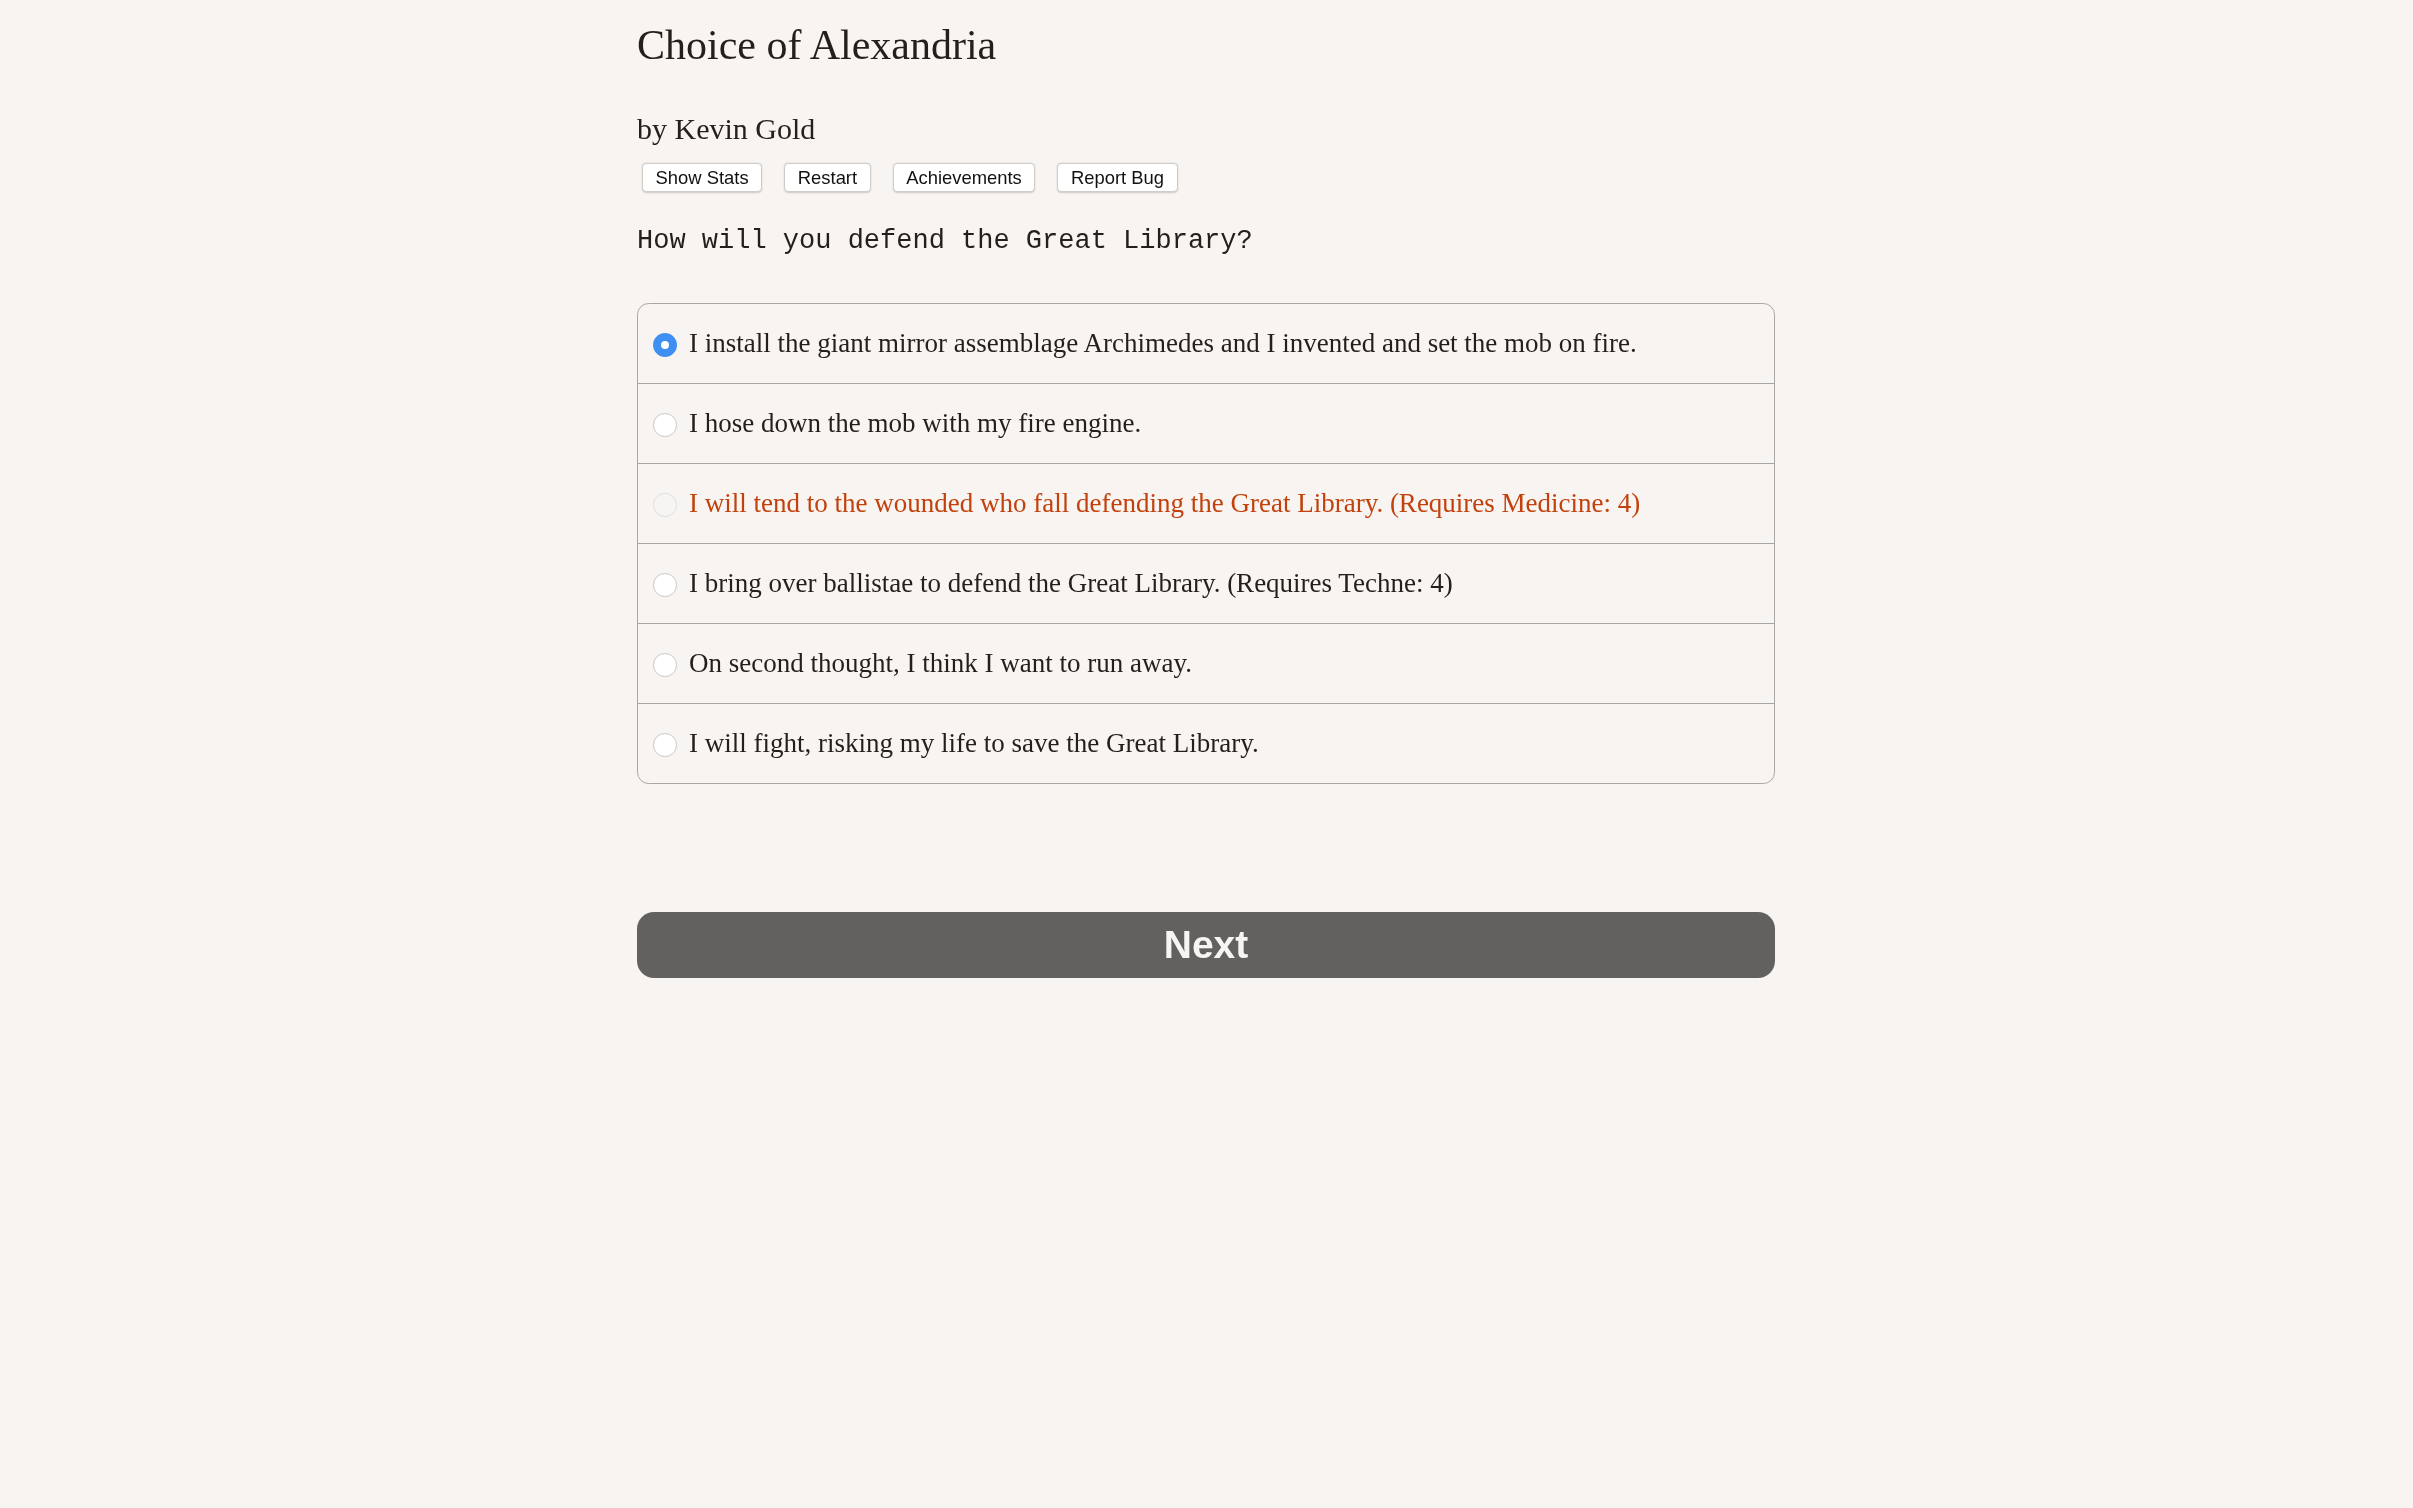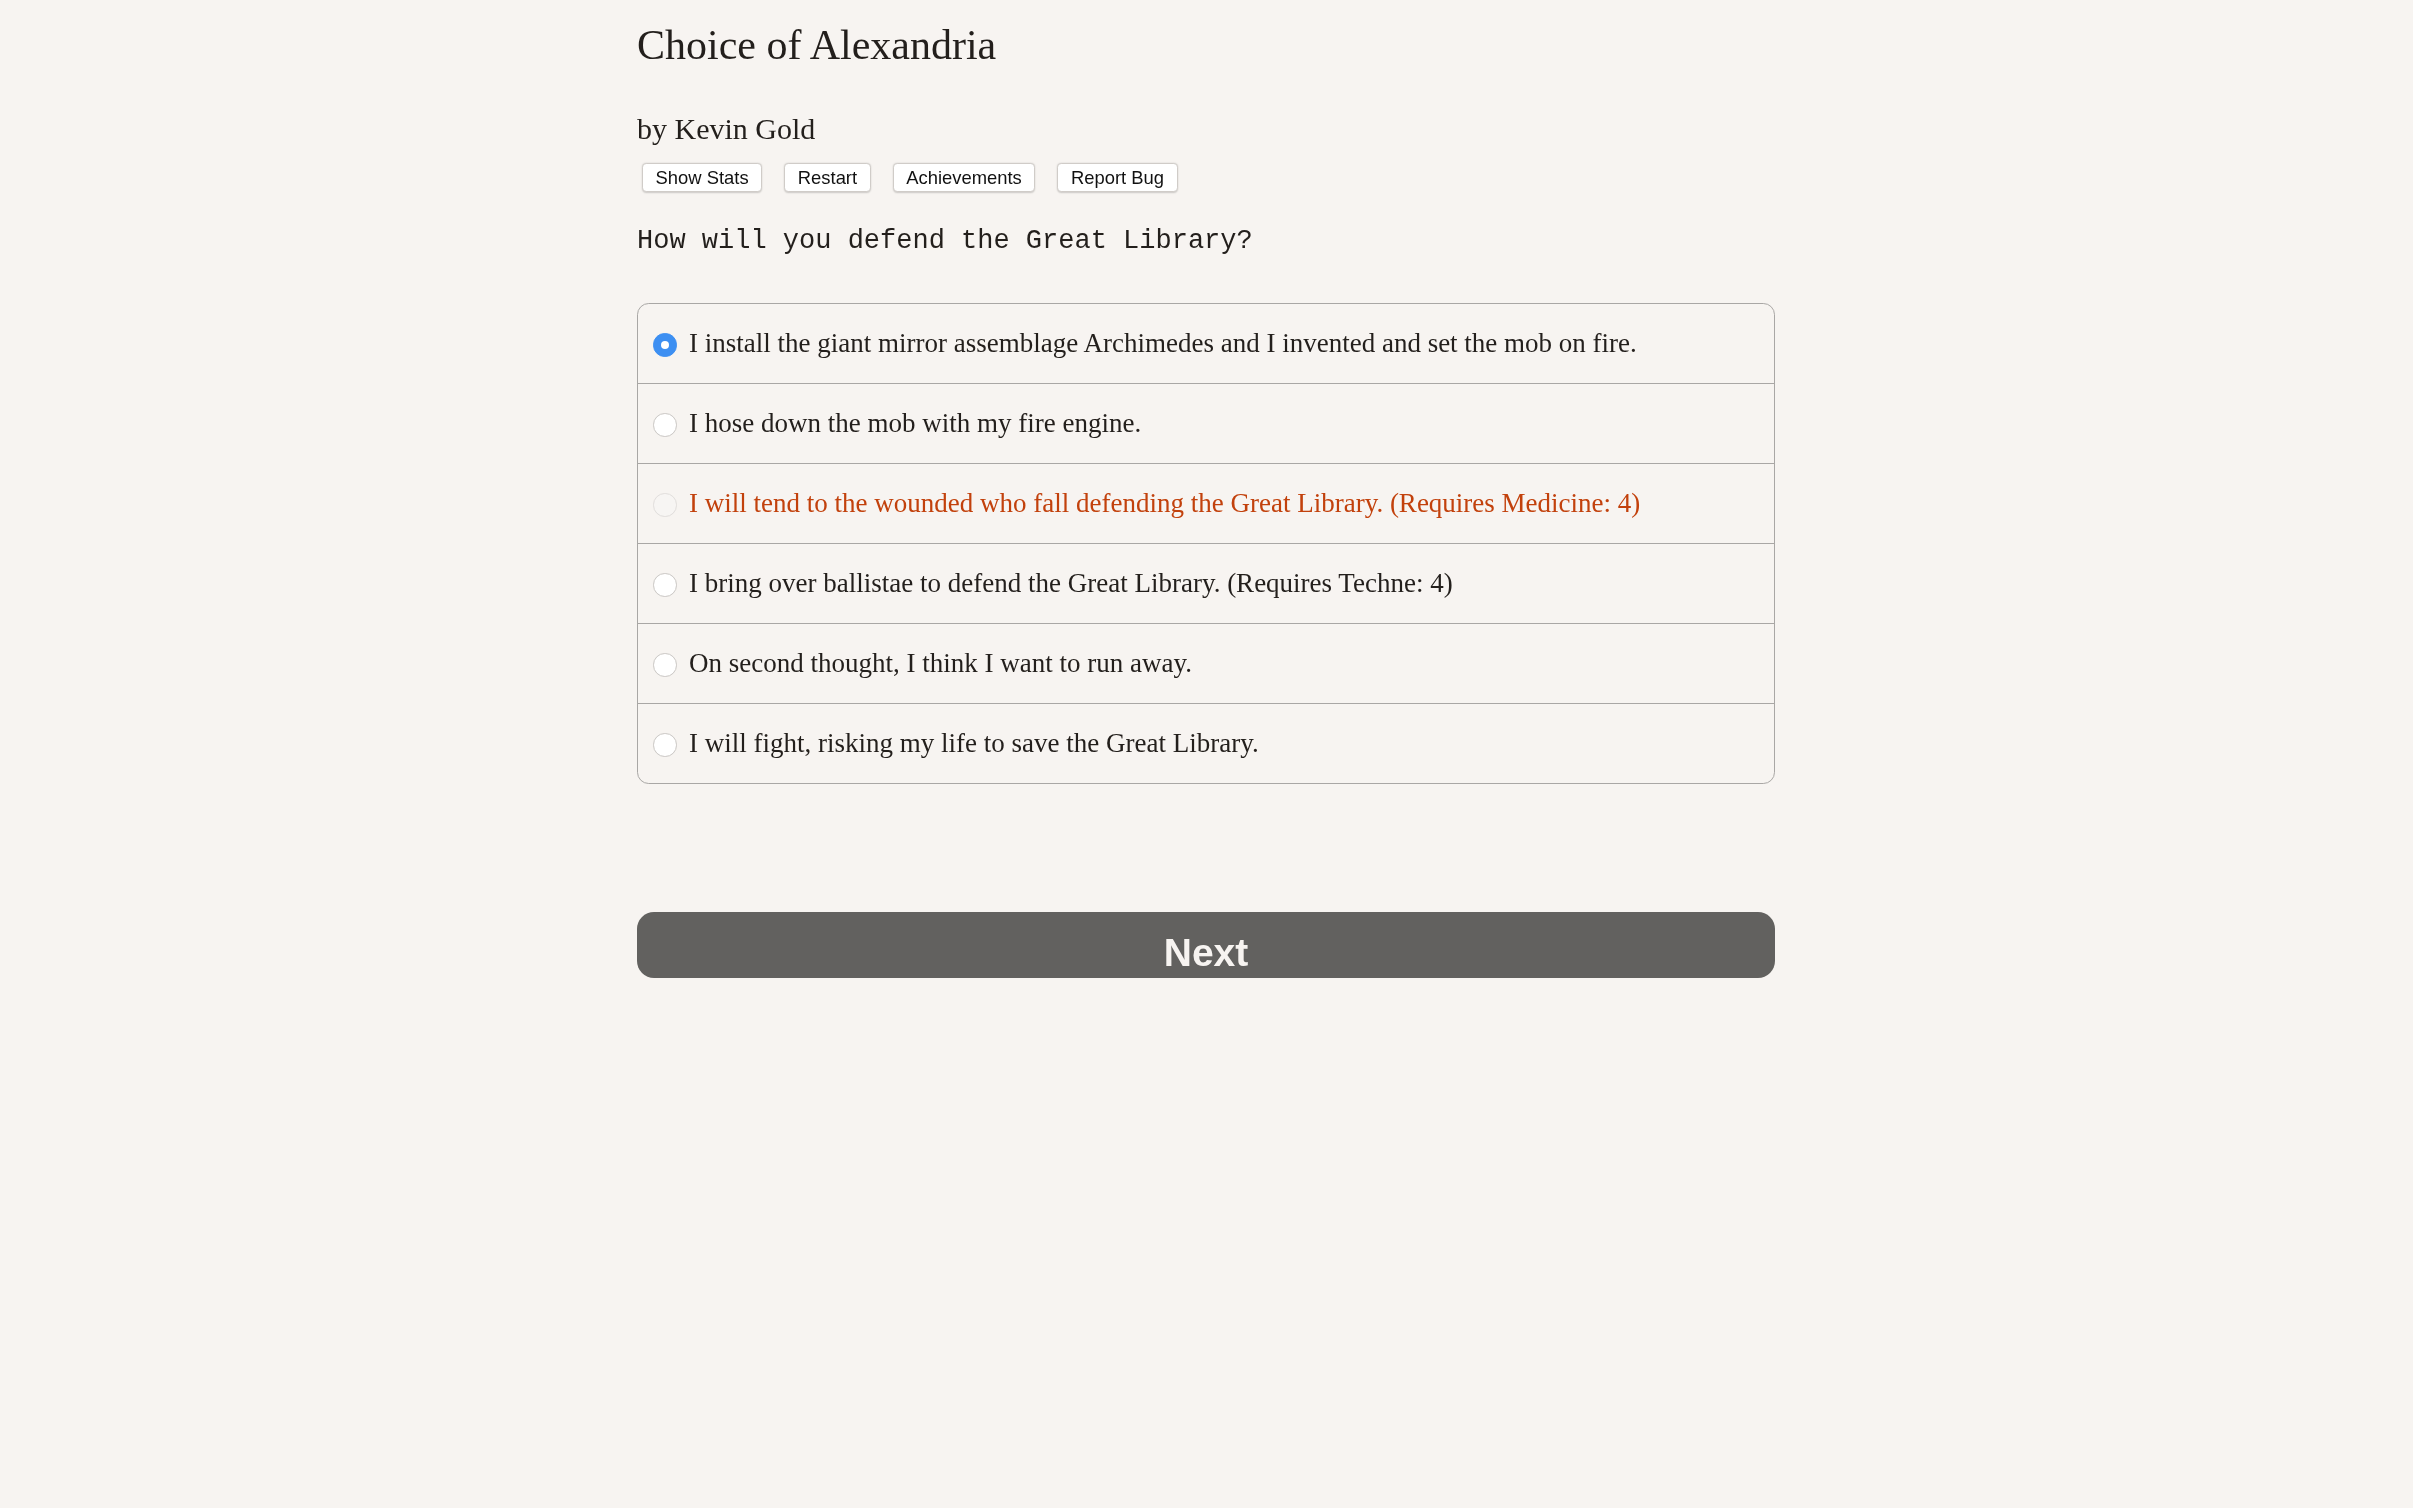--- a/index.html
+++ b/index.html
@@ -69,21 +69,21 @@
     border-radius: 50%; background: #fff;
   }
   .radio.disabled { border-color: #e0dddb; background: #f7f5f3; }
   .next-btn {
     position: absolute; top: 912px; left: 0;
     width: 1138px; height: 66px;
     background: #62615f; border: none; border-radius: 17px;
     color: #f7f4f1;
     font-family: "Liberation Sans", "DejaVu Sans", sans-serif;
     font-size: 39px; font-weight: bold; line-height: 66px;
-    text-align: center; cursor: pointer; padding: 8px;
+    text-align: center; cursor: pointer; padding: 0;
   }
 </style>
 </head>
 <body>
 
 <div class="page">
   <h1 class="title">Choice of Alexandria</h1>
   <h2 class="byline">by Kevin Gold</h2>
 
   <div class="toolbar">

